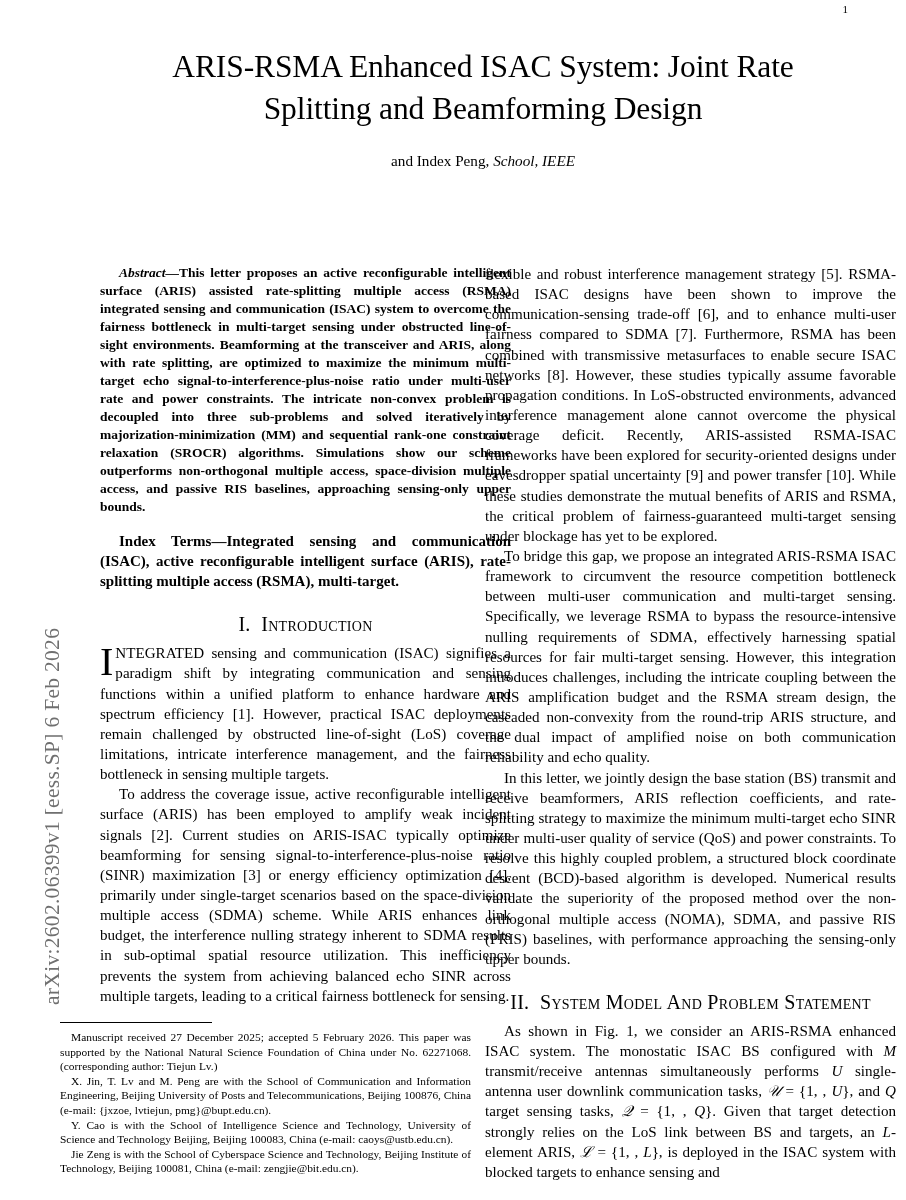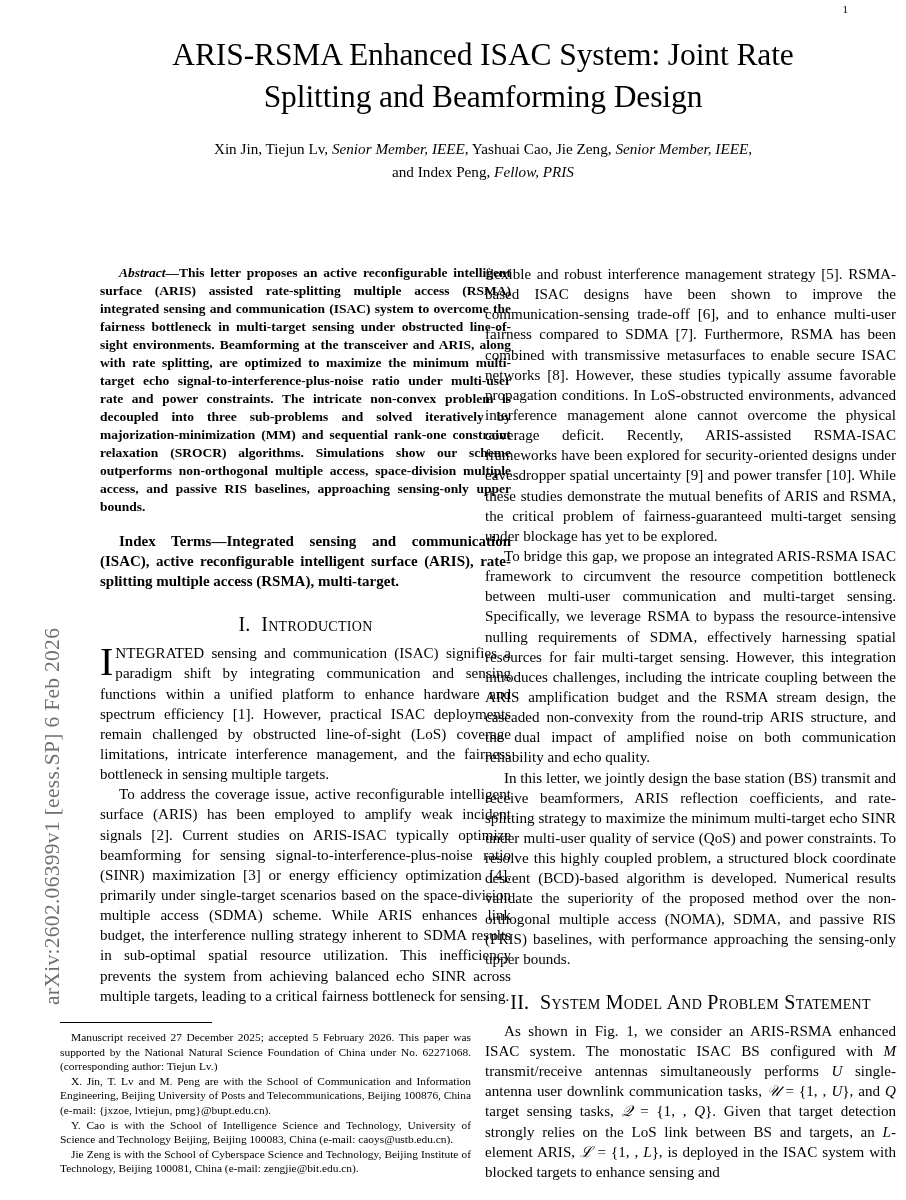--- a/index.html
+++ b/index.html
@@ -45,21 +45,21 @@
     position: absolute;
     right: 58px;
     top: 3px;
     font-size: 11px;
   }
 
   
   #title-block {
     position: absolute;
     left: 60px;
-    top: 34px;
+    top: 46px;
     width: 846px;
     text-align: center;
   }
   #paper-title {
     font-size: 31.5px;
     line-height: 1.32;
     font-weight: normal;
     margin: 0;
     letter-spacing: -0.1px;
   }
@@ -183,22 +183,21 @@
   </div>
 
   <div id="page-number">1</div>
 
   <div id="title-block">
     <h1 id="paper-title">
       <span>ARIS-RSMA Enhanced ISAC System: Joint Rate</span><br>
       <span>Splitting and Beamforming Design</span>
     </h1>
     <div id="author-block">
-      <span class="author-line"><span>Xin Jin, Tiejun Lv, </span><span class="ital">Senior Member, IEEE</span><span>, Yashuai Cao, Jie Zeng, </span><span class="ital">Senior Member, IEEE</span><span>,</span></span>
-      <span class="author-line"><span>and Index Peng, </span><span class="ital">Fellow, PRIS</span></span>
+      <span class="author-line"><span>and Index Peng, </span><span class="ital">School, IEEE</span></span>
     </div>
   </div>
 
   <div id="col-left">
 
     <p class="abstract"><span class="lead">Abstract</span><span class="lead">—</span><span>This letter proposes an active reconfigurable intelligent surface (ARIS) assisted rate-splitting multiple access (RSMA) integrated sensing and communication (ISAC) system to overcome the fairness bottleneck in multi-target sensing under obstructed line-of-sight environments. Beamforming at the transceiver and ARIS, along with rate splitting, are optimized to maximize the minimum multi-target echo signal-to-interference-plus-noise ratio under multi-user rate and power constraints. The intricate non-convex problem is decoupled into three sub-problems and solved iteratively by majorization-minimization (MM) and sequential rank-one constraint relaxation (SROCR) algorithms. Simulations show our scheme outperforms non-orthogonal multiple access, space-division multiple access, and passive RIS baselines, approaching sensing-only upper bounds.</span></p>
 
     <p class="indexterms"><span class="lead">Index Terms</span><span class="lead">—</span><span>Integrated sensing and communication (ISAC), active reconfigurable intelligent surface (ARIS), rate-splitting multiple access (RSMA), multi-target.</span></p>
 
     <h2 class="section-head"><span class="numeral">I.</span>&nbsp; <span>Introduction</span></h2>

